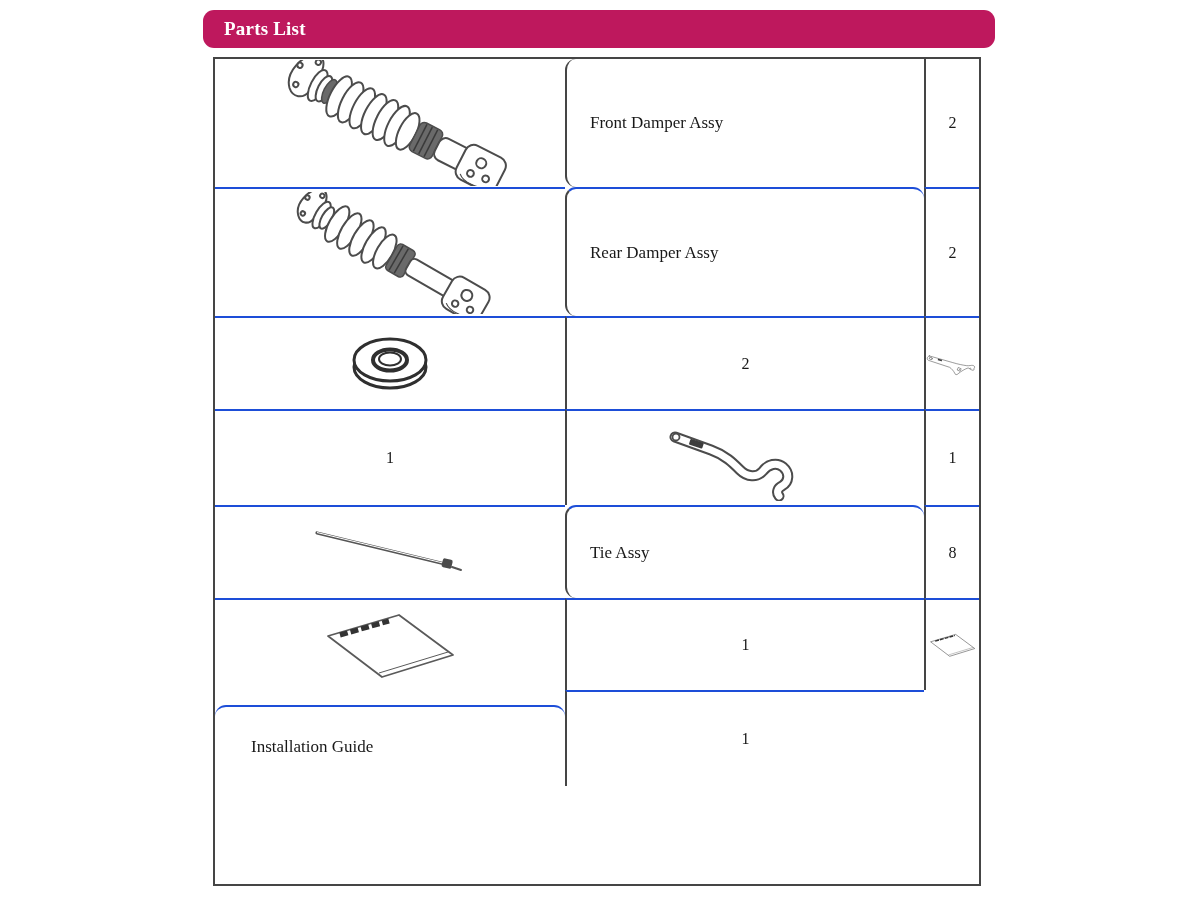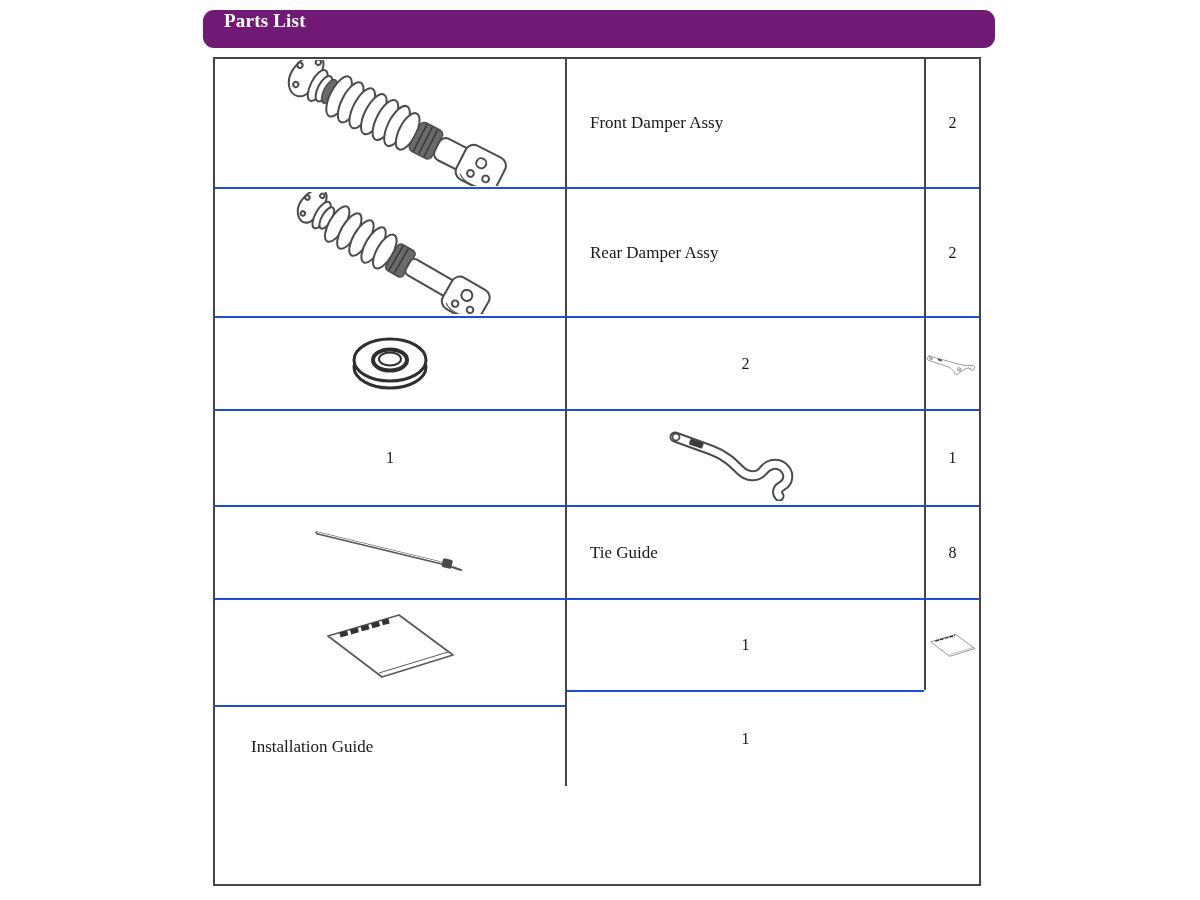--- a/index.html
+++ b/index.html
@@ -1,22 +1,22 @@
 <!DOCTYPE html>
 <html><head>
 <meta charset="utf-8">
 <style>
   html,body{margin:0;padding:0;background:#ffffff;}
   body{width:1200px;height:900px;position:relative;font-family:"Liberation Serif", serif;-webkit-font-smoothing:antialiased;}
 
   
   .header-bar{
     position:absolute;left:203px;top:10px;width:792px;height:38px;
-    background:#701a75;border-radius:11px;
-    display:flex;align-items:flex-start;
+    background:#be185d;border-radius:11px;
+    display:flex;align-items:center;
   }
   .header-bar .title{
     color:#ffffff;font-size:19px;font-weight:bold;letter-spacing:.2px;
     padding-left:21px;
   }
 
   
   .parts-table{
     position:absolute;left:213px;top:57px;width:768px;height:829px;
     box-sizing:border-box;border:2px solid #454545;background:#fff;
@@ -25,21 +25,21 @@
     grid-template-rows:128px 129px 93px 96px 93px 92px 96px 98px;
   }
   .cell{
     box-sizing:border-box;
     border-left:2px solid #454545;border-top:2px solid #1d4ed8;
     display:flex;align-items:center;overflow:hidden;
   }
   .cell:nth-child(-n+3){border-top:none;}
   .cell:nth-child(3n+1){border-left:none;}
   .img-cell{justify-content:center;}
-  .name-cell{padding-left:23px;font-size:17px;color:#181818;}
+  .name-cell{padding-left:23px;font-size:17px;color:#181818;border-radius:11px;}
   .qty-cell{justify-content:center;font-size:16px;color:#181818;}
 
   svg{display:block;}
   .ln{stroke:#4c4c4c;fill:#ffffff;stroke-width:2;stroke-linejoin:round;stroke-linecap:round;}
   .lnthin{stroke:#4c4c4c;fill:none;stroke-width:1.2;}
   .dk{fill:#6a6a6a;stroke:#4c4c4c;stroke-width:1.5;}
 </style>
 </head>
 <body>
 
@@ -159,21 +159,21 @@
   <div class="cell qty-cell">1</div>
 
   <div class="cell img-cell">
     <svg width="170" height="55" viewBox="0 0 170 55">
       <line x1="12" y1="8" x2="140" y2="39" stroke="#555555" stroke-width="3.2" stroke-linecap="round"></line>
       <line x1="12" y1="7.5" x2="140" y2="38.5" stroke="#ffffff" stroke-width="1"></line>
       <rect x="137" y="34" width="10" height="9" rx="2" fill="#4a4a4a" transform="rotate(14 142 39)"></rect>
       <line x1="147" y1="42" x2="156" y2="45" stroke="#555555" stroke-width="2" stroke-linecap="round"></line>
     </svg>
   </div>
-  <div class="cell name-cell">Tie Guide</div>
+  <div class="cell name-cell">Tie Assy</div>
   <div class="cell qty-cell">8</div>
 
   <div class="cell img-cell">
     <svg width="150" height="72" viewBox="0 0 150 72">
       <polygon points="13,27 84,6 138,46 67,68" fill="#ffffff" stroke="#5a5a5a" stroke-width="1.8" stroke-linejoin="round"></polygon>
       <line x1="64" y1="64" x2="133" y2="43" stroke="#5a5a5a" stroke-width="1"></line>
       <line x1="25" y1="26" x2="74" y2="12" stroke="#333333" stroke-width="5" stroke-dasharray="8,3"></line>
     </svg>
   </div>
   <div class="cell qty-cell">1</div>

